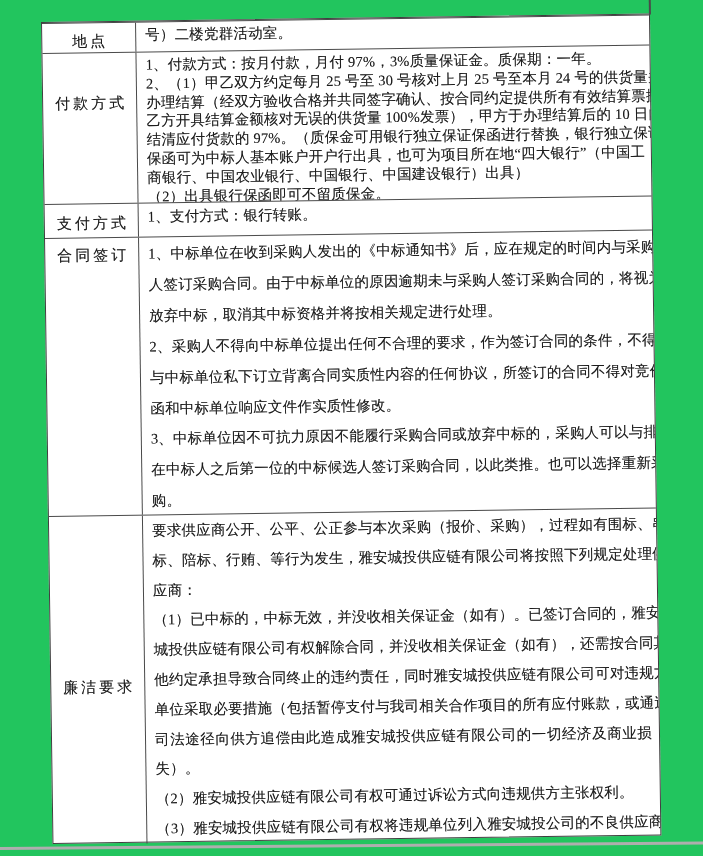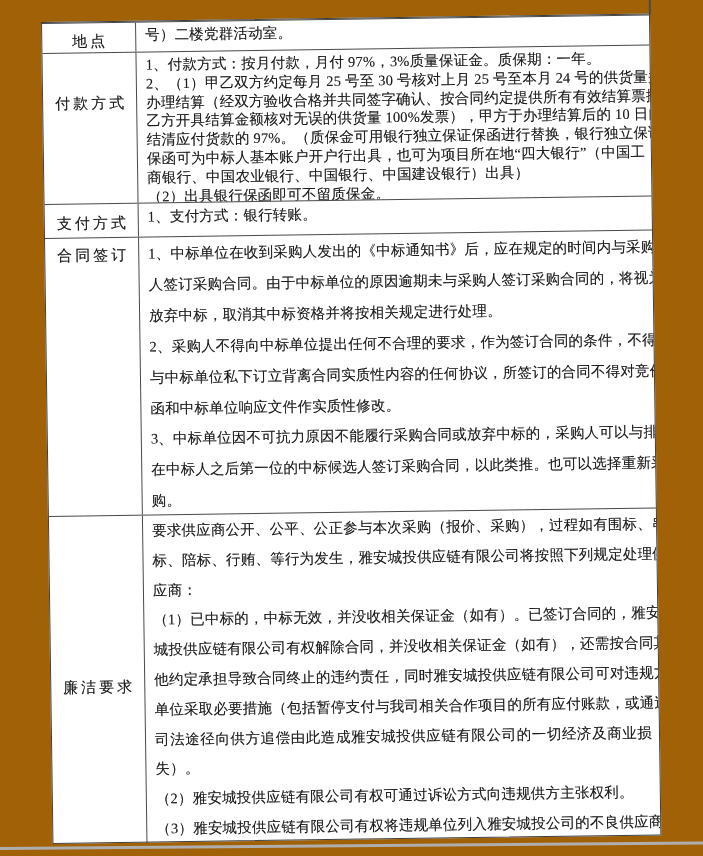--- a/index.html
+++ b/index.html
@@ -1,19 +1,19 @@
 <!DOCTYPE html>
 <html><head>
 <meta charset="utf-8">
 <style>
   html,body{margin:0;padding:0;background:#ffffff;}
   body{width:703px;height:856px;overflow:hidden;position:relative;
        font-family:"Liberation Serif","DejaVu Serif",serif;
        -webkit-font-smoothing:antialiased;}
-  .page{position:absolute;left:0;top:0;width:703px;height:856px;background:#a16207;}
+  .page{position:absolute;left:0;top:0;width:703px;height:856px;background:#22c55e;}
 
   
   .doc-table{
     position:absolute;left:41px;top:22px;width:609px;height:822px;
     border:1.6px solid #3f3f3f;
     transform:rotate(-0.8deg);transform-origin:0 0;
     background:#fff;box-sizing:border-box;
   }
   .remnant{position:absolute;top:-26px;right:-1.6px;width:1.6px;height:26px;background:#4a4a4a;}
 

